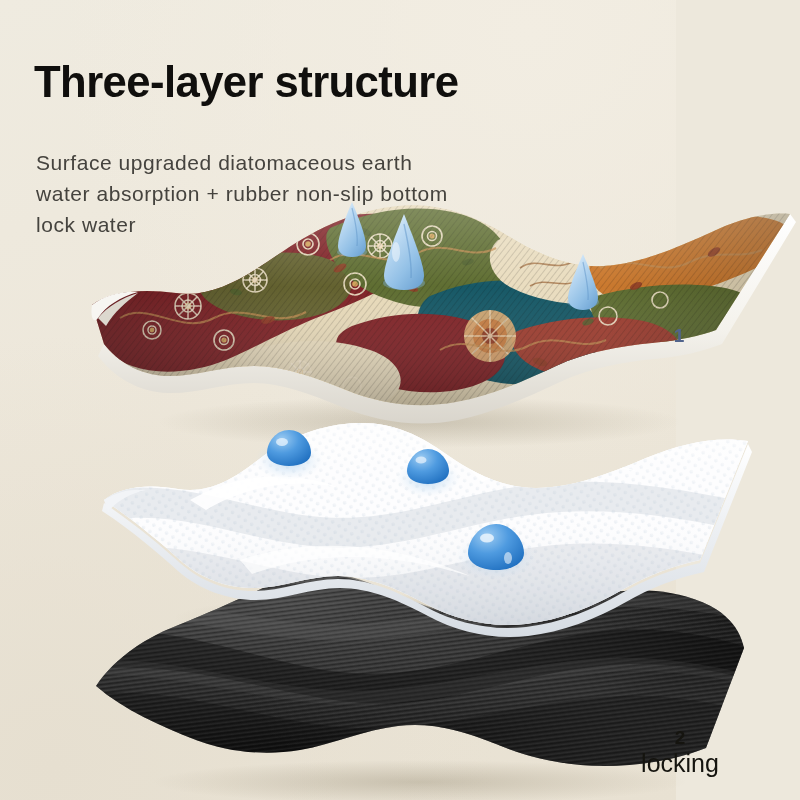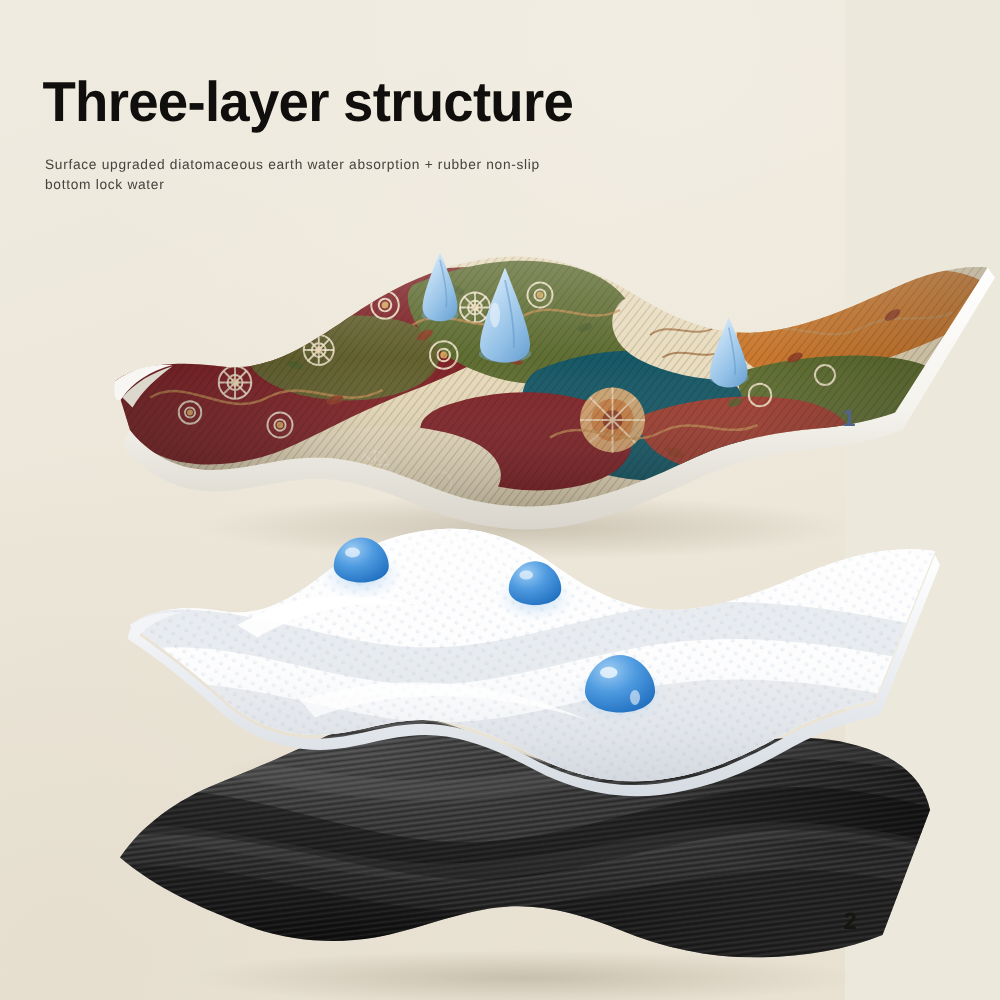--- a/index.html
+++ b/index.html
@@ -24,22 +24,22 @@
     position:absolute; left:34px; top:59px;
     font-size:45px; font-weight:700;
     letter-spacing:-0.6px;
     color:#100F0D;
     line-height:1;
     white-space:nowrap;
     transform:scaleX(.97);
     transform-origin:left center;
   }
   .subline {
-    position:absolute; left:36px; top:124px;
-    font-size:11px; font-weight:400;
+    position:absolute; left:36px; top:148px;
+    font-size:21px; font-weight:400;
     letter-spacing:.55px;
     line-height:1.47;
     color:#45433E;
     width:430px;
   }
 
   
   .callout { position:absolute; text-align:center; line-height:1.16; }
   .callout .num  { font-size:19px; font-weight:600; display:block; }
   .callout .word { font-size:25px; font-weight:400; display:block; }
@@ -420,15 +420,16 @@
   <h1 class="headline">Three-layer structure</h1>
 
   <p class="subline">Surface upgraded diatomaceous earth water absorption + rubber non-slip bottom lock water</p>
 
   <div class="callout" id="callout-1">
     <span class="num">1</span>
   </div>
 
   <div class="callout" id="callout-2">
     <span class="num">2</span>
+    <span class="word">locking</span>
   </div>
 
 </div>
 
 </body></html>

